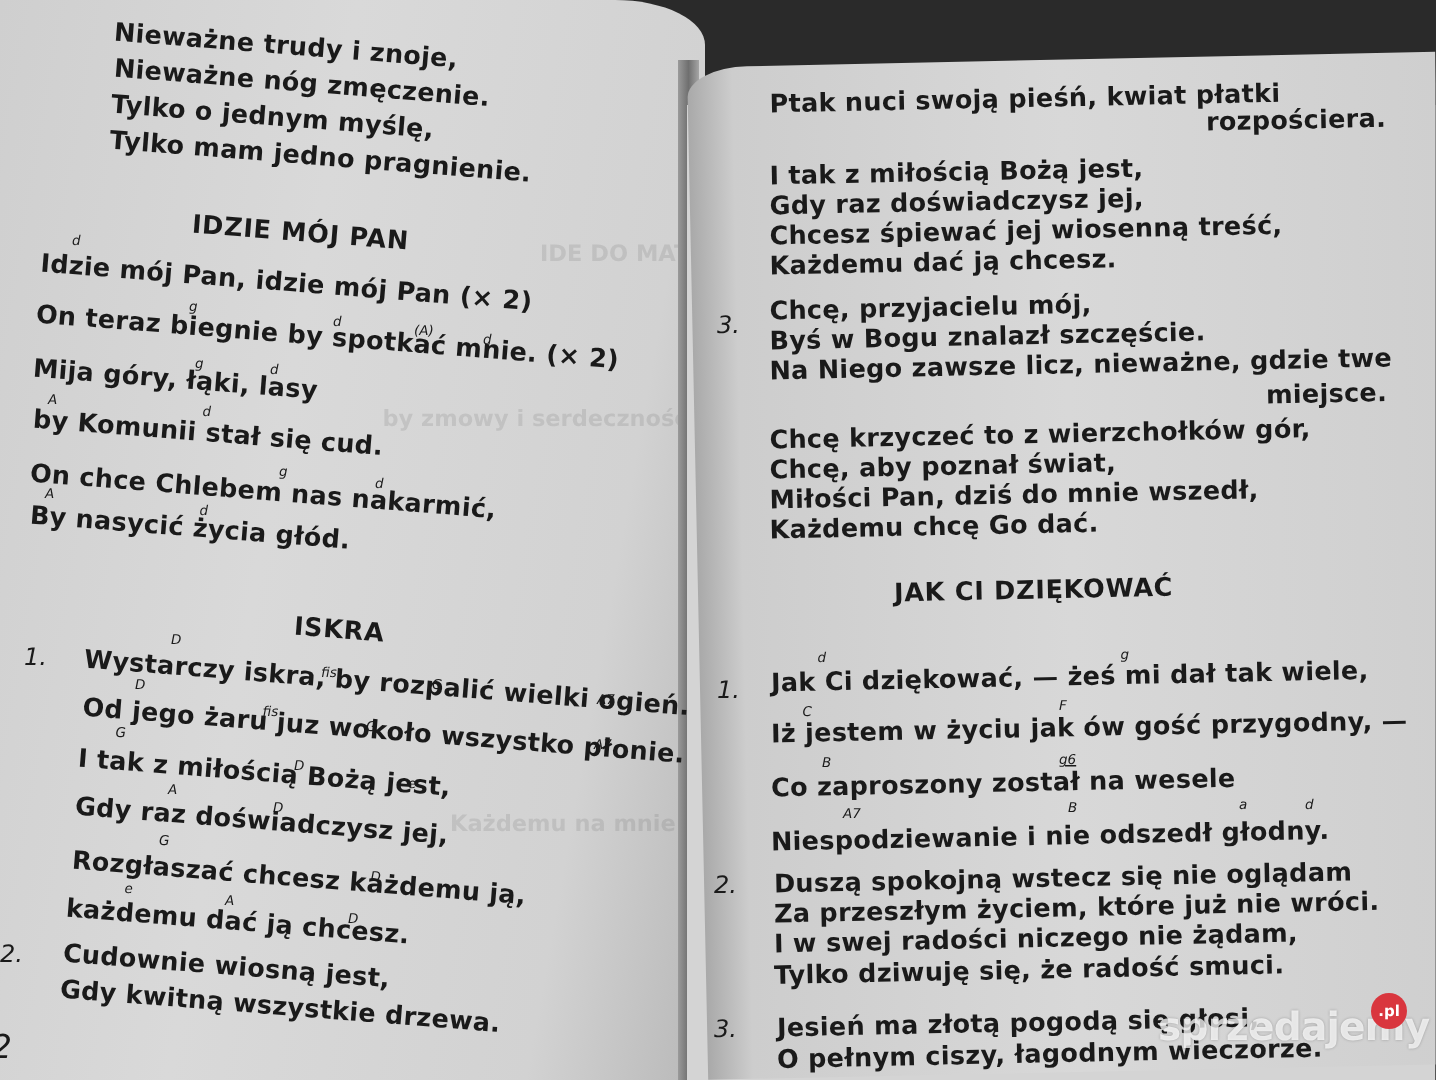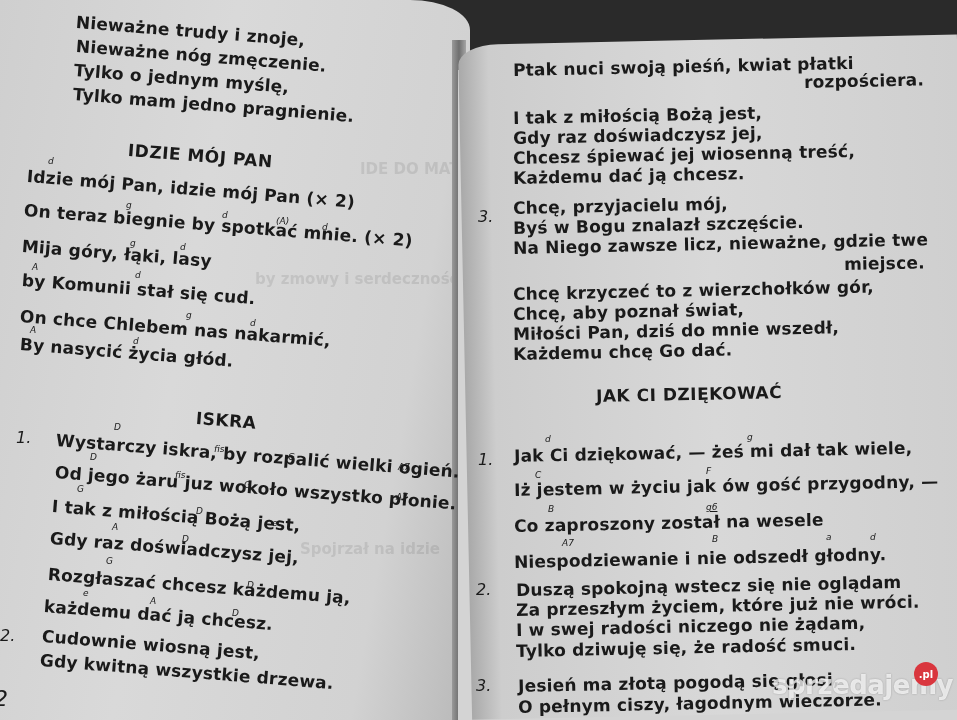--- a/index.html
+++ b/index.html
@@ -61,21 +61,21 @@
   .rot-l { transform:rotate(4.5deg); }
   .rot-r { transform:rotate(-1.2deg); }
 </style>
 </head>
 <body>
 
 <div class="page" id="page-left">
 
   <div class="ghost" style="left:360px;top:160px;">IDE DO MATKI</div>
   <div class="ghost" style="left:255px;top:270px;">by zmowy i serdeczności</div>
-  <div class="ghost" style="left:300px;top:540px;">Spojrzał na idzie</div>
+  <div class="ghost" style="left:300px;top:540px;">Każdemu na mnie</div>
 </div>
 
 <div class="gutter"></div>
 <div id="page-right-fill"></div>
 <div class="page" id="page-right"></div>
 
 <div class="line rot-l" style="left:76px;top:12px;">Nieważne trudy i znoje,</div>
 <div class="line rot-l" style="left:76px;top:36px;">Nieważne nóg zmęczenie.</div>
 <div class="line rot-l" style="left:74px;top:60px;">Tylko o jednym myślę,</div>
 <div class="line rot-l" style="left:73px;top:84px;">Tylko mam jedno pragnienie.</div>

